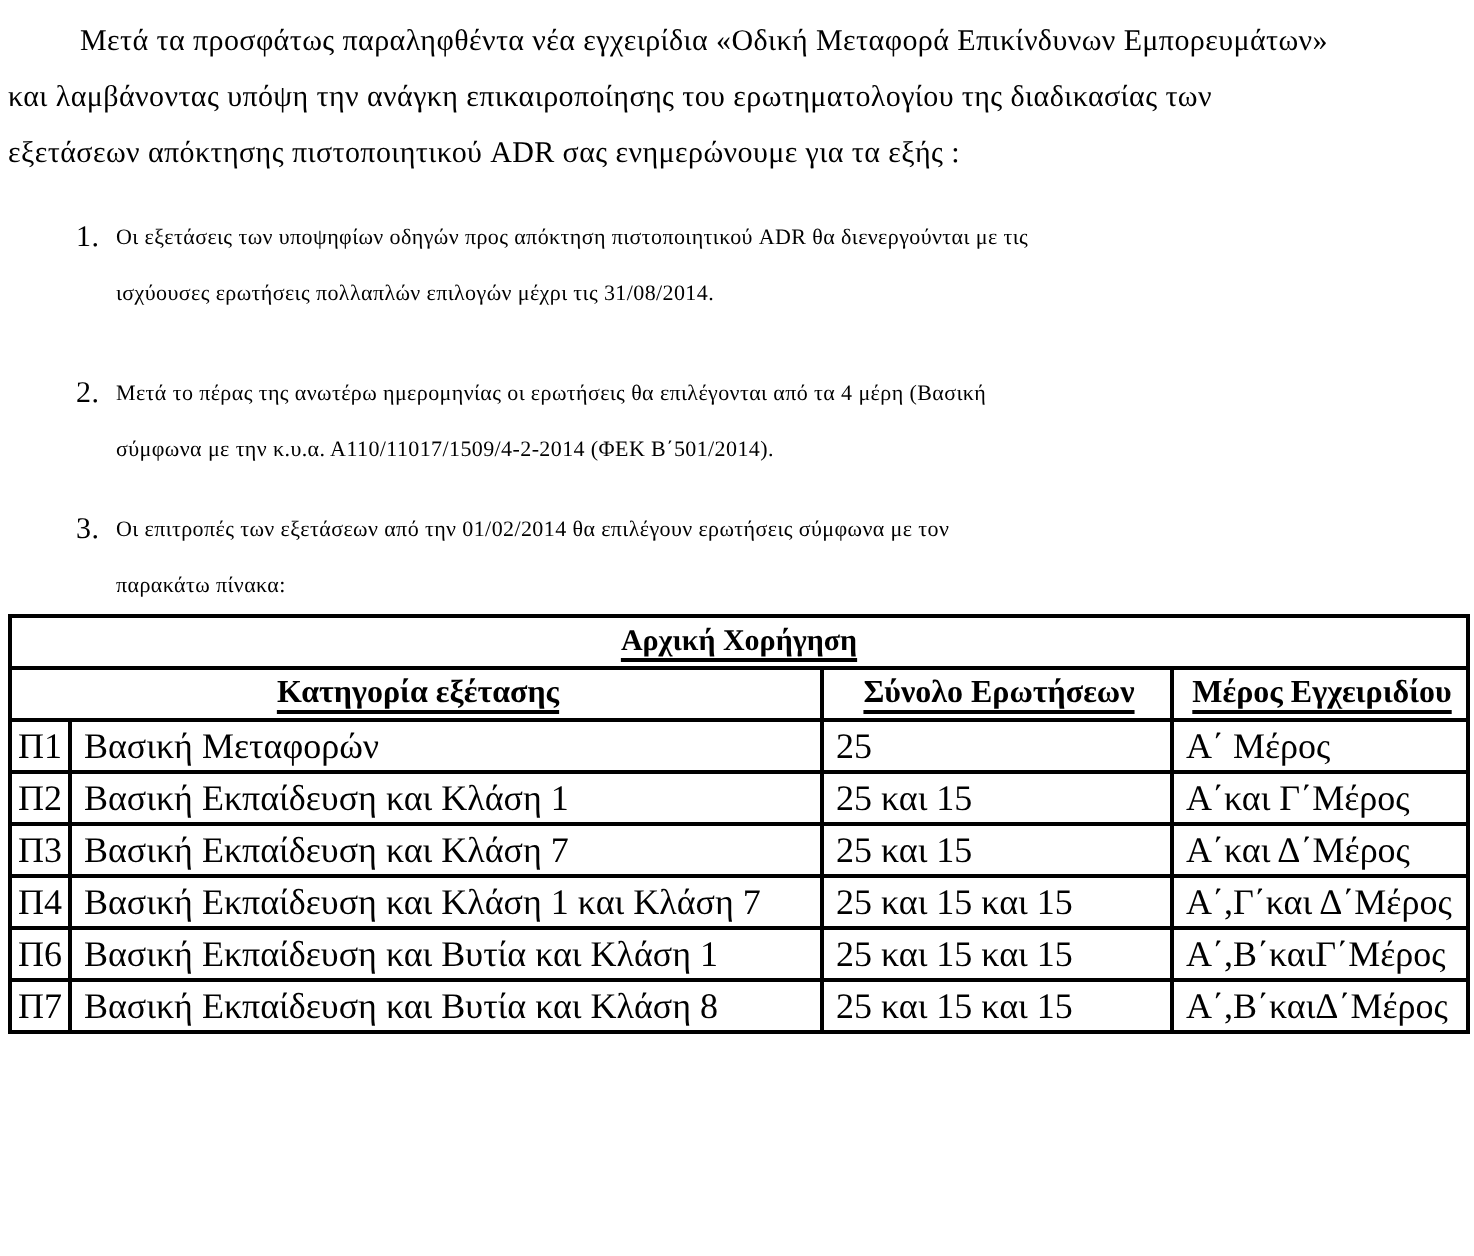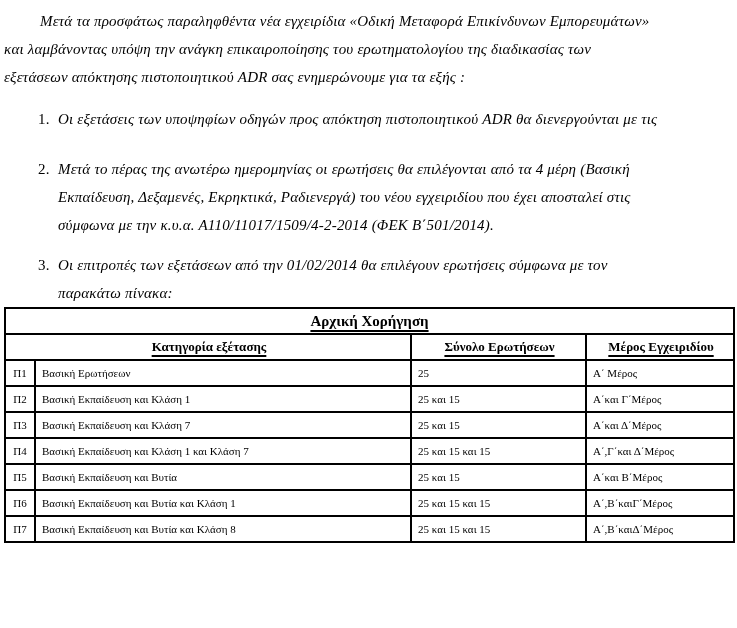--- a/index.html
+++ b/index.html
@@ -13,67 +13,67 @@
   .page { position: relative; width: 737px; height: 628px; }
 
   
   .intro {
     margin: 0;
     padding: 7px 8px 0 4px;
     font-size: 15px;
     line-height: 28px;
     letter-spacing: 0.2px;
   }
-  .line { display: block; white-space: nowrap; font-style: italic; }
+  .line { display: block; white-space: nowrap; }
   .intro .line.first { padding-left: 36px; }
   .intro { margin-bottom: 14px; }
 
   .olist { margin-left: 38px; margin-right: 24px; }
   .li { display: flex; align-items: flex-start; }
   .li .num {
     flex: 0 0 20px;
     font-size: 15px;
     line-height: 28px;
     letter-spacing: 0.2px;
   }
   .li .litext {
-    font-size: 15px;
+    font-size: 11px;
     line-height: 28px;
     letter-spacing: 0.2px;
   }
   .li.item-1 { margin-bottom: 22px; }
   .li.item-2 { margin-bottom: 12px; }
   .li.item-3 { margin-bottom: 0; }
 
   
   table.adr {
     border-collapse: collapse;
     margin-left: 4px;
     width: 729px;
     table-layout: fixed;
   }
   table.adr th, table.adr td {
     border: 2px solid #000000;
     padding: 1px 4px 1px 6px;
-    font-size: 11px;
+    font-size: 18px;
     vertical-align: middle;
     overflow: hidden;
     white-space: nowrap;
   }
   table.adr .title-cell {
     text-align: center;
     font-weight: bold;
     font-size: 15px;
     height: 22px;
     padding: 1px 0;
   }
   table.adr .hdr {
     text-align: center;
     font-weight: bold;
-    font-size: 13px;
+    font-size: 16px;
     height: 22px;
   }
   .u {
     text-decoration: underline;
     text-decoration-thickness: 2px;
     text-underline-offset: 4px;
   }
   table.adr td.code { text-align: center; padding: 1px 2px; height: 22px; }
   table.adr td { height: 22px; }
 </style>
@@ -87,28 +87,28 @@
     <span class="line">και λαμβάνοντας υπόψη την ανάγκη επικαιροποίησης του ερωτηματολογίου της διαδικασίας των</span>
     <span class="line">εξετάσεων απόκτησης πιστοποιητικού ADR σας ενημερώνουμε για τα εξής :</span>
   </p>
 
   <div class="olist">
 
     <div class="li item-1">
       <span class="num">1.</span>
       <div class="litext">
         <span class="line">Οι εξετάσεις των υποψηφίων οδηγών προς απόκτηση πιστοποιητικού ADR θα διενεργούνται με τις</span>
+        <span class="line">ισχύουσες ερωτήσεις πολλαπλών επιλογών μέχρι τις 31/08/2014.</span>
       </div>
     </div>
 
     <div class="li item-2">
       <span class="num">2.</span>
       <div class="litext">
         <span class="line">Μετά το πέρας της ανωτέρω ημερομηνίας οι ερωτήσεις θα επιλέγονται από τα 4 μέρη (Βασική</span>
-        <span class="line">Εκπαίδευση, Δεξαμενές, Εκρηκτικά, Ραδιενεργά) του νέου εγχειριδίου που έχει αποσταλεί στις</span>
         <span class="line">σύμφωνα με την κ.υ.α. Α110/11017/1509/4-2-2014 (ΦΕΚ Β΄501/2014).</span>
       </div>
     </div>
 
     <div class="li item-3">
       <span class="num">3.</span>
       <div class="litext">
         <span class="line">Οι επιτροπές των εξετάσεων από την 01/02/2014 θα επιλέγουν ερωτήσεις σύμφωνα με τον</span>
         <span class="line">παρακάτω πίνακα:</span>
       </div>
@@ -128,21 +128,21 @@
         <td class="title-cell" colspan="4"><span class="u">Αρχική Χορήγηση</span></td>
       </tr>
       <tr>
         <th class="hdr" colspan="2"><span class="u">Κατηγορία εξέτασης</span></th>
         <th class="hdr"><span class="u">Σύνολο Ερωτήσεων</span></th>
         <th class="hdr"><span class="u">Μέρος Εγχειριδίου</span></th>
       </tr>
 
       <tr>
         <td class="code">Π1</td>
-        <td>Βασική Ερωτήσεων</td>
+        <td>Βασική Μεταφορών</td>
         <td>25</td>
         <td>Α΄ Μέρος</td>
       </tr>
       <tr>
         <td class="code">Π2</td>
         <td>Βασική Εκπαίδευση και Κλάση 1</td>
         <td>25 και 15</td>
         <td>Α΄και Γ΄Μέρος</td>
       </tr>
       <tr>
@@ -151,26 +151,20 @@
         <td>25 και 15</td>
         <td>Α΄και Δ΄Μέρος</td>
       </tr>
       <tr>
         <td class="code">Π4</td>
         <td>Βασική Εκπαίδευση και Κλάση 1 και Κλάση 7</td>
         <td>25 και 15 και 15</td>
         <td>Α΄,Γ΄και Δ΄Μέρος</td>
       </tr>
       <tr>
-        <td class="code">Π5</td>
-        <td>Βασική Εκπαίδευση και Βυτία</td>
-        <td>25 και 15</td>
-        <td>Α΄και Β΄Μέρος</td>
-      </tr>
-      <tr>
         <td class="code">Π6</td>
         <td>Βασική Εκπαίδευση και Βυτία και Κλάση 1</td>
         <td>25 και 15 και 15</td>
         <td>Α΄,Β΄καιΓ΄Μέρος</td>
       </tr>
       <tr>
         <td class="code">Π7</td>
         <td>Βασική Εκπαίδευση και Βυτία και Κλάση 8</td>
         <td>25 και 15 και 15</td>
         <td>Α΄,Β΄καιΔ΄Μέρος</td>

